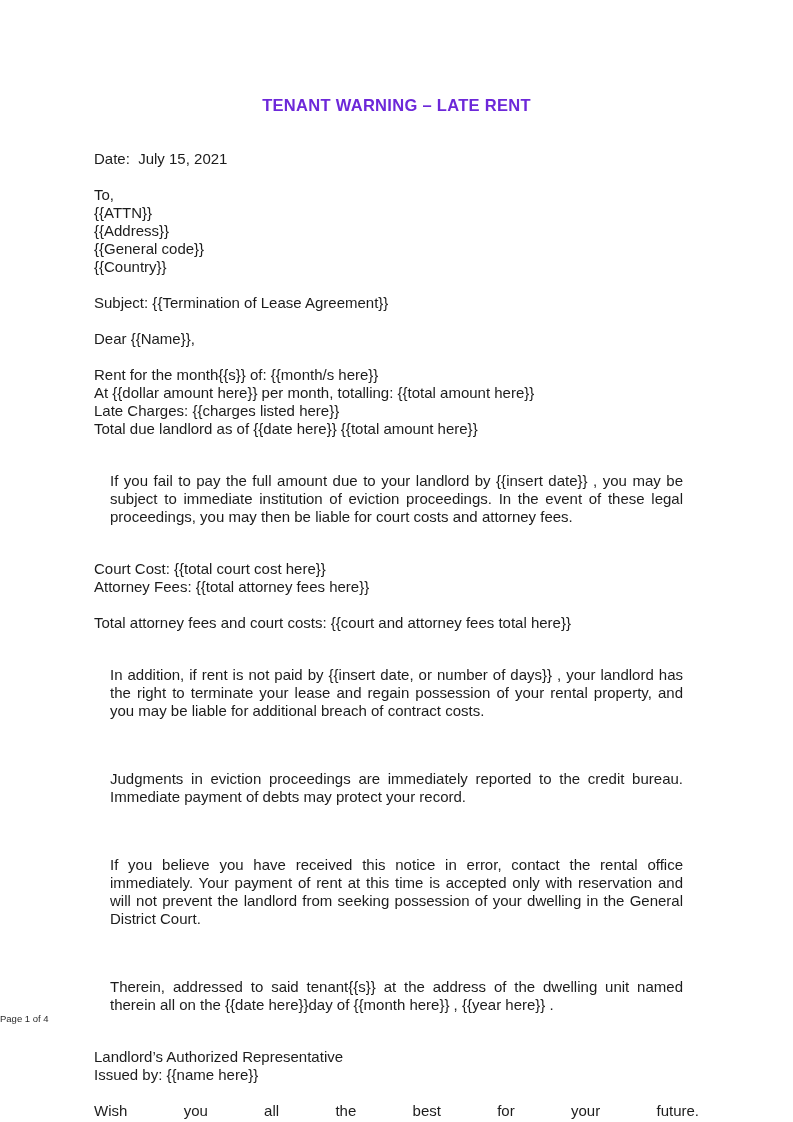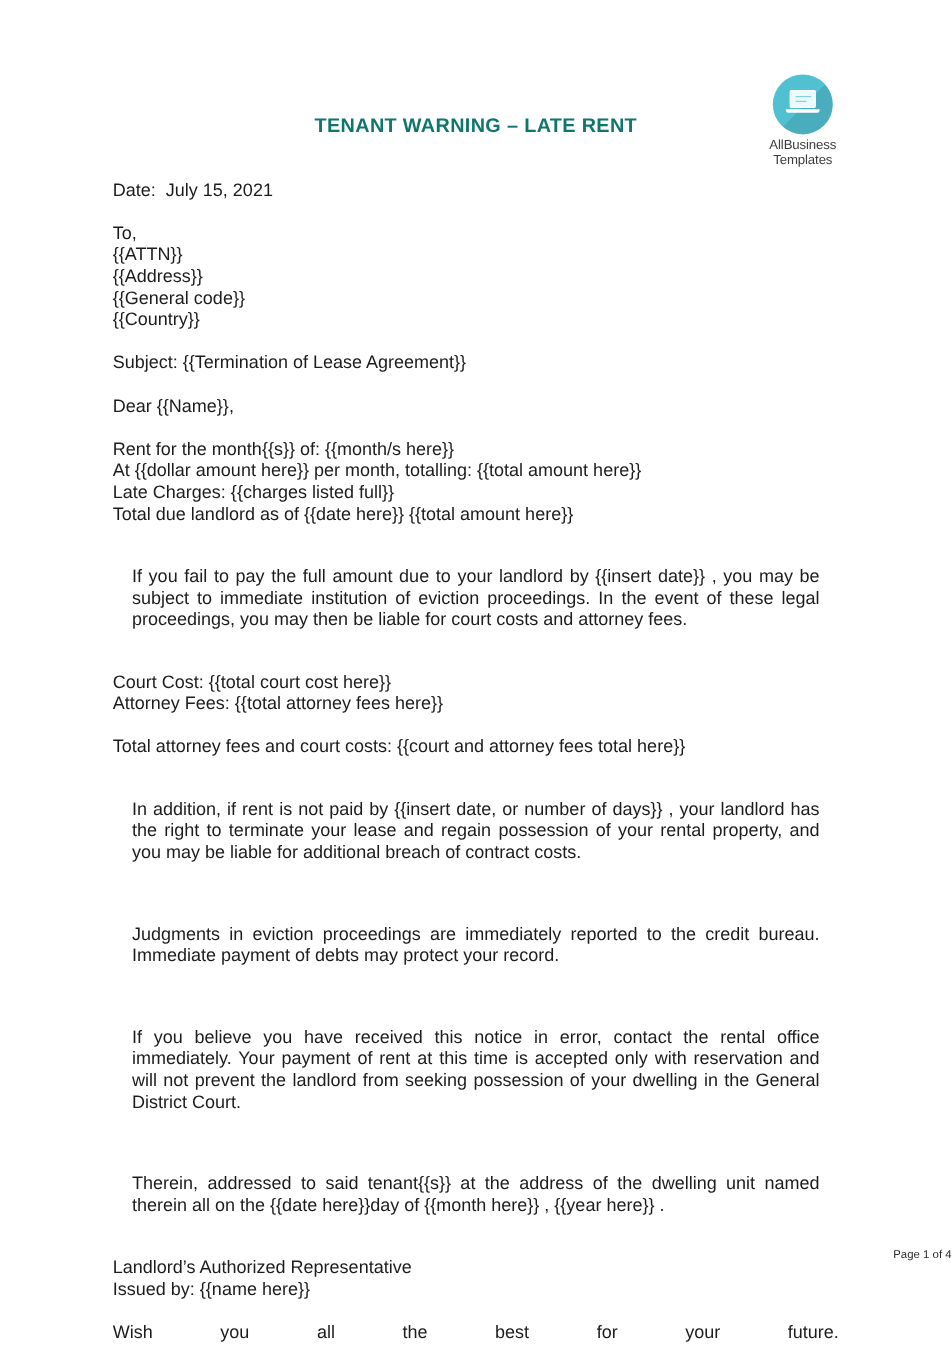--- a/index.html
+++ b/index.html
@@ -94,21 +94,21 @@
   .doc-title {
     position: absolute;
     left: 0;
     top: 96px;
     width: 793px;
     text-align: center;
     font-family: "Liberation Sans", sans-serif;
     font-weight: bold;
     font-size: 16.5px;
     letter-spacing: 0.3px;
-    color: #0f766e;
+    color: #6d28d9;
   }
 
   
   .body-area {
     position: absolute;
     left: 94px;
     top: 150px;
     width: 605px;
     font-size: 15px;
     line-height: 18px;
@@ -127,49 +127,33 @@
   .stretch-line {
     text-align: justify;
     text-align-last: justify;
     white-space: normal;
   }
 
   
   .footer {
     position: absolute;
     left: 0;
-    top: 1040px;
-    width: 793px;
-    text-align: right;
+    top: 1013px;
+    width: 793px;
+    text-align: left;
     font-family: "Liberation Sans", sans-serif;
     font-size: 9.5px;
     color: #2b2b2b;
   }
 </style>
 </head>
 <body>
 
 <div class="page">
 
-  <div class="logo-block">
-    <div class="logo-circle">
-      <div class="logo-shadow"></div>
-      <div class="laptop">
-        <div class="laptop-screen">
-          <div class="laptop-line" style="top:4px; width:13px;"></div>
-          <div class="laptop-line" style="top:7.5px; width:9px;"></div>
-        </div>
-        <div class="laptop-base"></div>
-      </div>
-    </div>
-    <div class="logo-text">
-      <div>AllBusiness</div>
-      <div>Templates</div>
-    </div>
-  </div>
 
   <div class="doc-title">TENANT  WARNING – LATE RENT</div>
 
   <div class="body-area">
 
     <div class="line">Date:  July 15, 2021</div>
     <div class="blank"></div>
 
     <div class="line">To,</div>
     <div class="line">{{ATTN}}</div>
@@ -179,21 +163,21 @@
     <div class="blank"></div>
 
     <div class="line">Subject: {{Termination of Lease Agreement}}</div>
     <div class="blank"></div>
 
     <div class="line">Dear {{Name}},</div>
     <div class="blank"></div>
 
     <div class="line">Rent for the month{{s}} of: {{month/s here}}</div>
     <div class="line">At {{dollar amount here}} per month, totalling: {{total amount here}}</div>
-    <div class="line">Late Charges: {{charges listed full}}</div>
+    <div class="line">Late Charges: {{charges listed here}}</div>
     <div class="line">Total due landlord as of {{date here}} {{total amount here}}</div>
     <div class="blank"></div>
 
     <div class="para">If you fail to pay the full amount due to your landlord by {{insert date}} , you may be subject to immediate institution of eviction proceedings. In the event of these legal proceedings, you may then be liable for court costs and attorney fees.</div>
     <div class="blank"></div>
 
     <div class="line">Court Cost: {{total court cost here}}</div>
     <div class="line">Attorney Fees: {{total attorney fees here}}</div>
     <div class="blank"></div>
 

